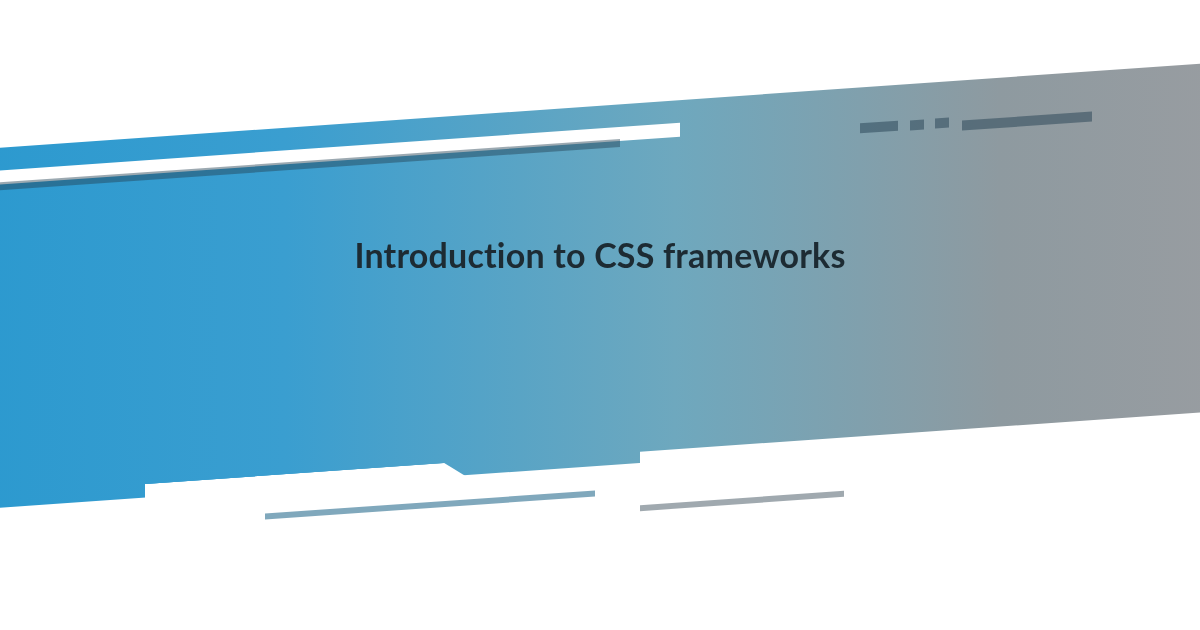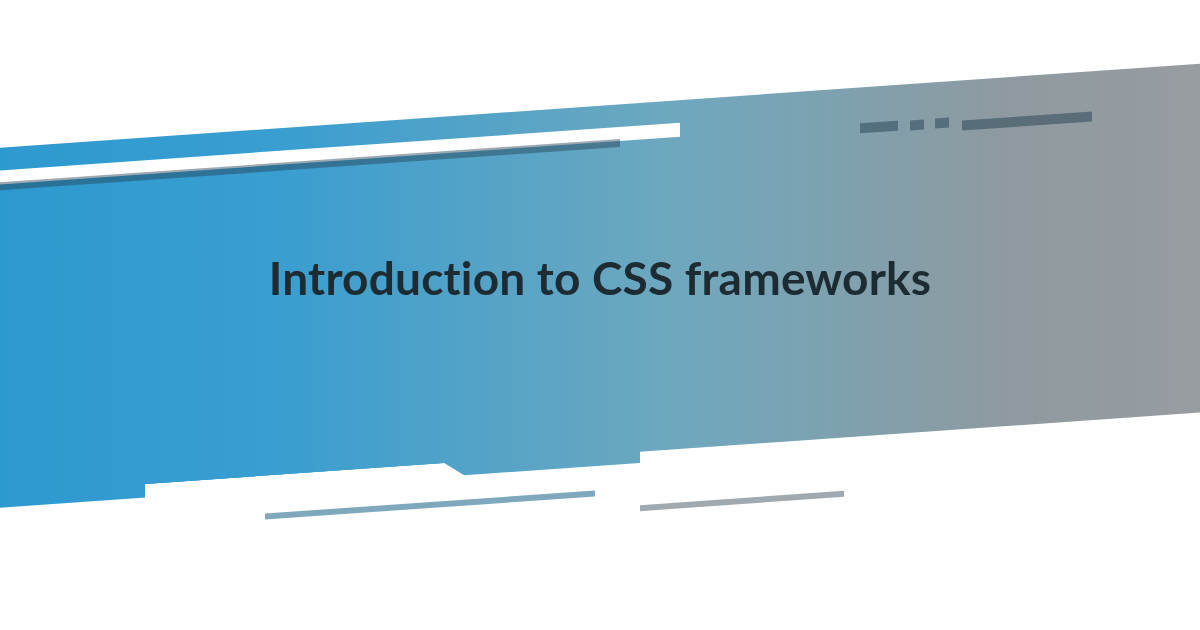--- a/index.html
+++ b/index.html
@@ -61,27 +61,27 @@
     .bot-notch {
       position:absolute;
       top:472px; left:145px; width:340px; height:28px;
       background:#ffffff; transform:skewY(-4deg); z-index:2;
       clip-path: polygon(0 0, 88% 0, 100% 100%, 0 100%);
     }
     .bot-dark-1 { position:absolute; top:502px; left:265px; width:330px; height:6px; background:#2b6e8f; opacity:.6; transform:skewY(-4deg); z-index:2; }
     .bot-dark-2 { position:absolute; top:498px; left:640px; width:204px; height:6px; background:#61707a; opacity:.6; transform:skewY(-4deg); z-index:2; }
     .title {
       position: absolute;
-      top: 252px;
+      top: 236px;
       left: 0;
       width: 1200px;
       text-align: center;
       z-index: 5;
       color: #1d2b33;
-      font-size: 46px;
+      font-size: 34px;
       font-weight: 700;
       line-height: 1.12;
       letter-spacing: .2px;
     }
   </style>
 </head>
 <body>
 
 <div class="banner"></div>
 

